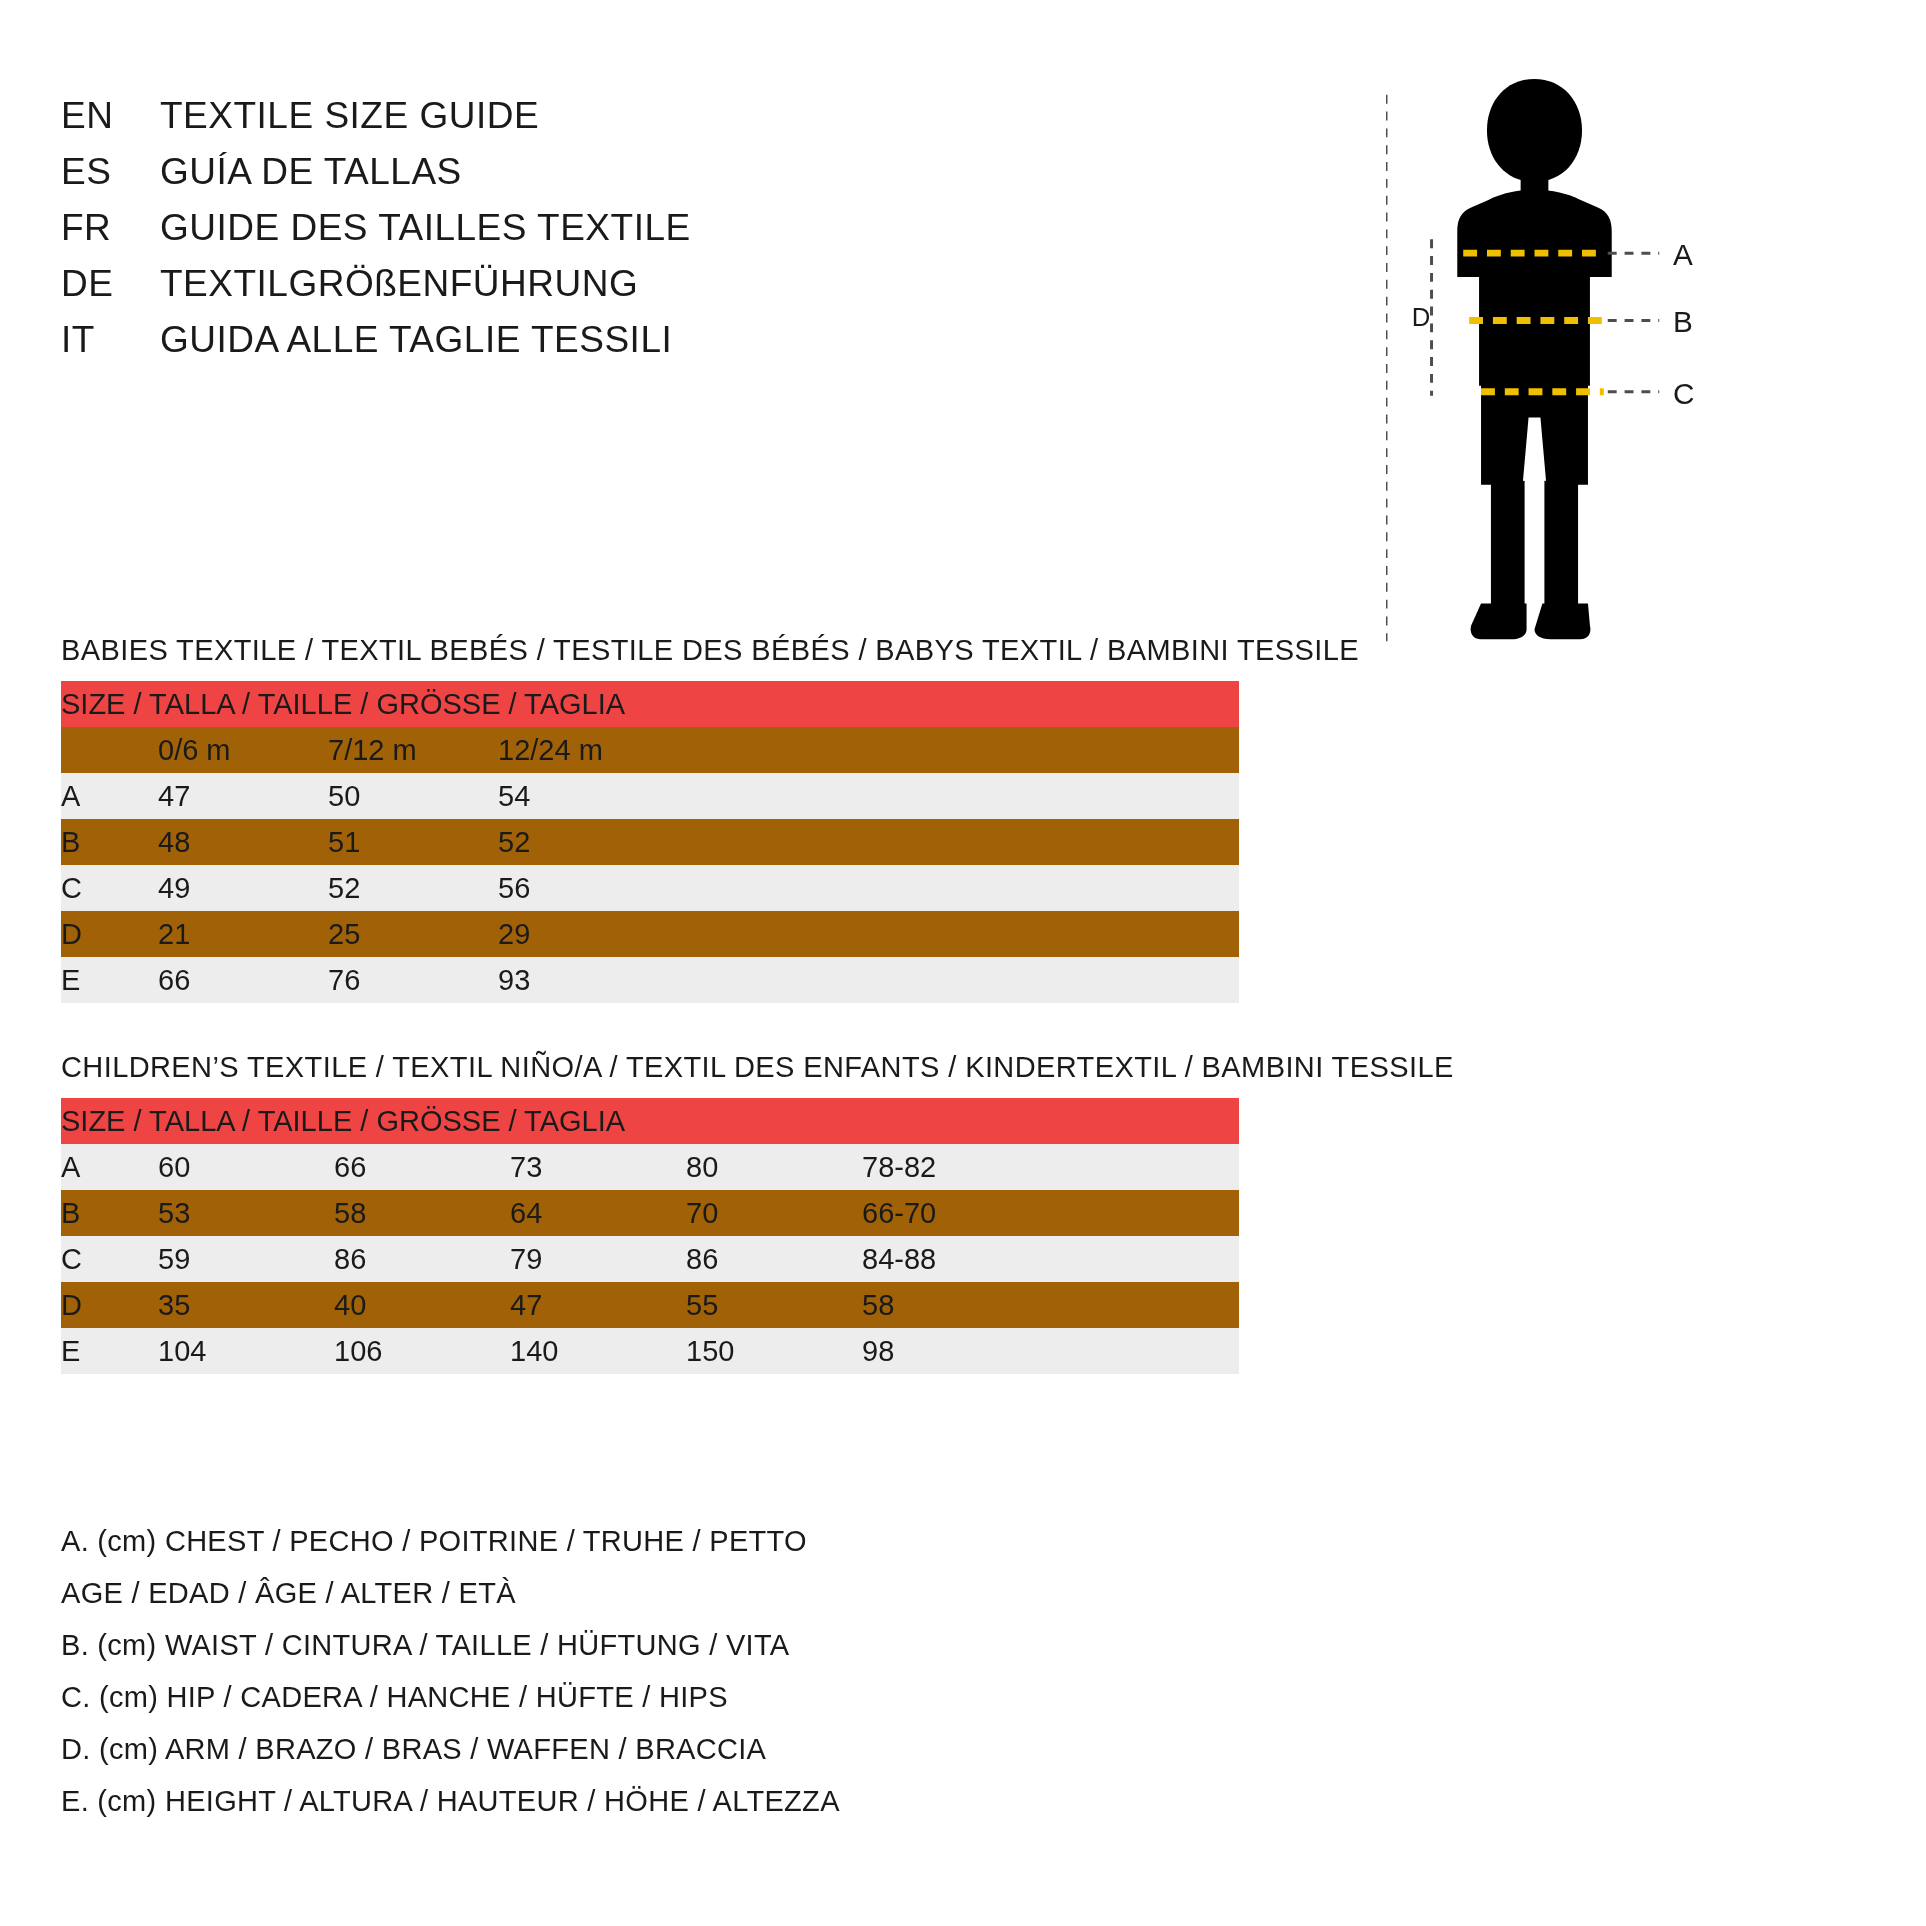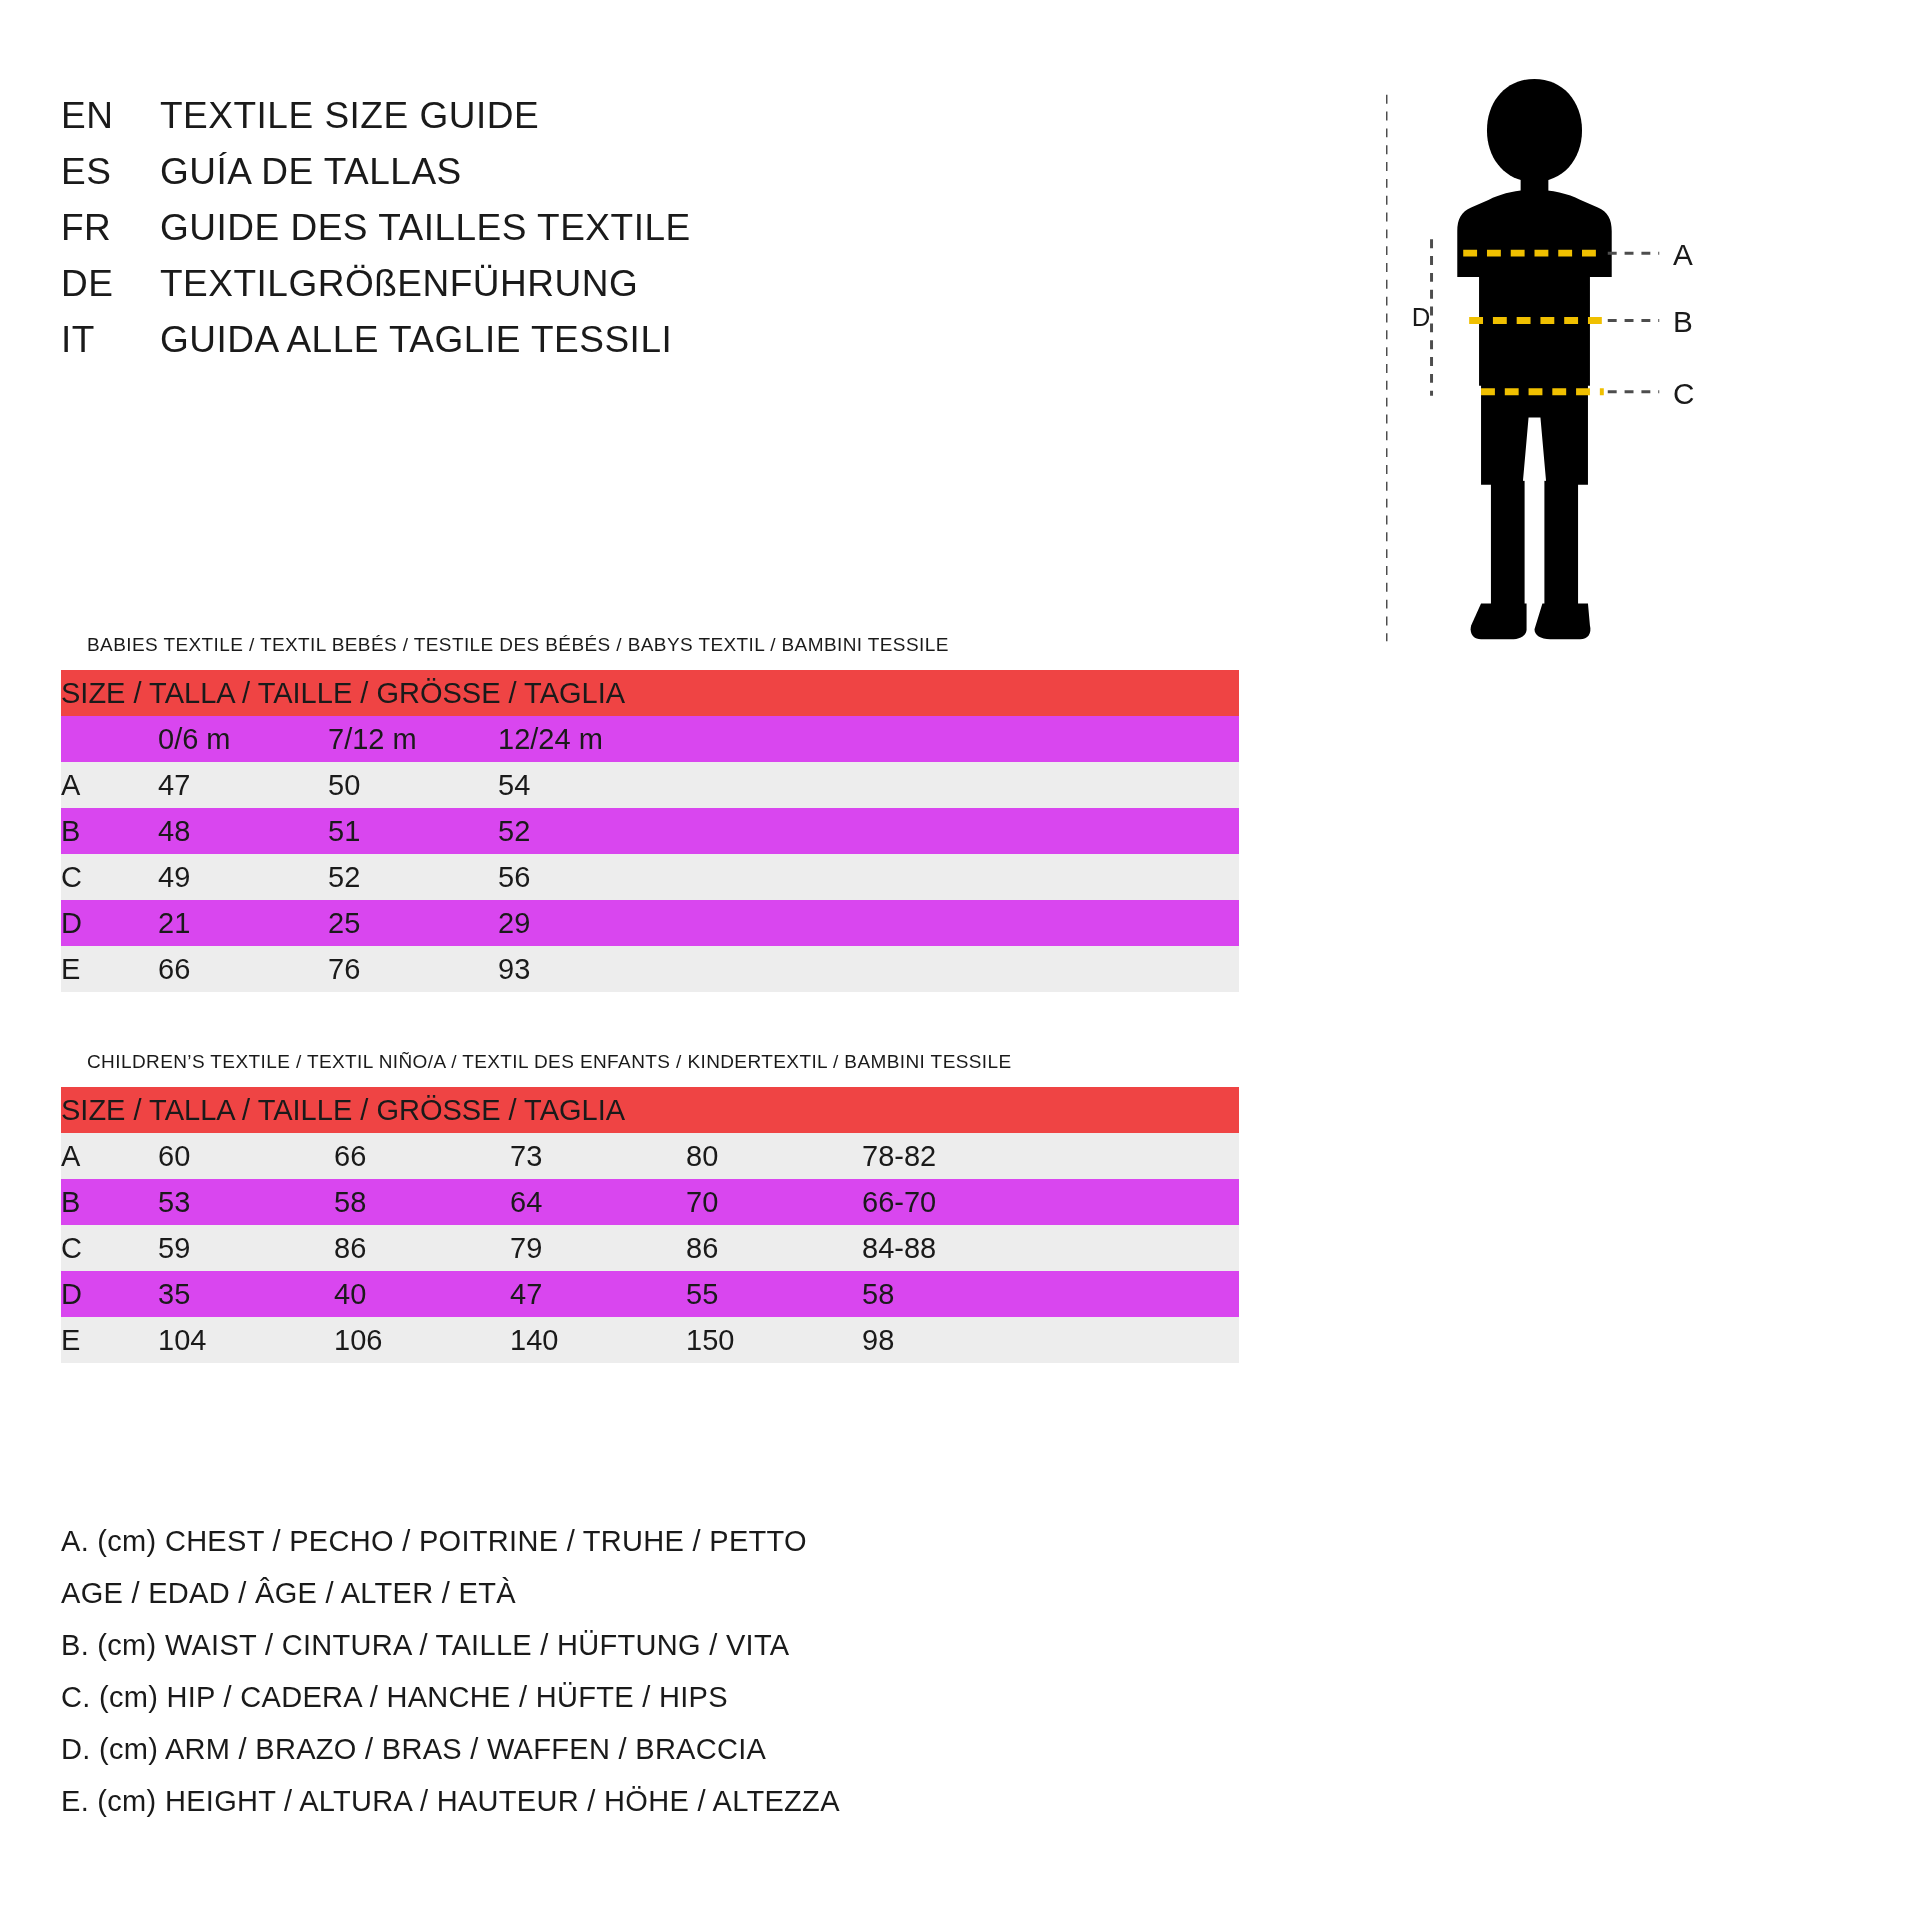--- a/index.html
+++ b/index.html
@@ -52,26 +52,25 @@
   }
   .fig-svg { display: block; }
 
   
   .section {
     position: absolute;
     left: 61px;
     width: 1406px;
   }
   .section-title {
-    font-size: 19px;
+    font-size: 29px;
     letter-spacing: 0.4px;
     color: #1a1a1a;
     margin-bottom: 14px;
     white-space: nowrap;
-    margin-left: 26px;
   }
   table.sizetable {
     border-collapse: collapse;
     width: 1178px;
     table-layout: fixed;
   }
   table.sizetable td, table.sizetable th {
     font-size: 29px;
     font-weight: normal;
     text-align: left;
@@ -84,21 +83,21 @@
     background: #ef4444;
     height: 44px;
     padding-left: 10px;
   }
   .row-label {
     width: 87px;
     padding-left: 10px;
   }
   .cellpad { padding-left: 6px; }
   .zebra-gray td { background: #ededed; }
-  .zebra-white td { background: #d946ef; }
+  .zebra-white td { background: #a16207; }
   .num { text-align: left; }
 
   
   col.c-label { width: 97px; }
   col.c-val3 { width: 170px; }
   col.c-val5 { width: 176px; }
   col.c-rest { width: auto; }
 
   
   .legend {

